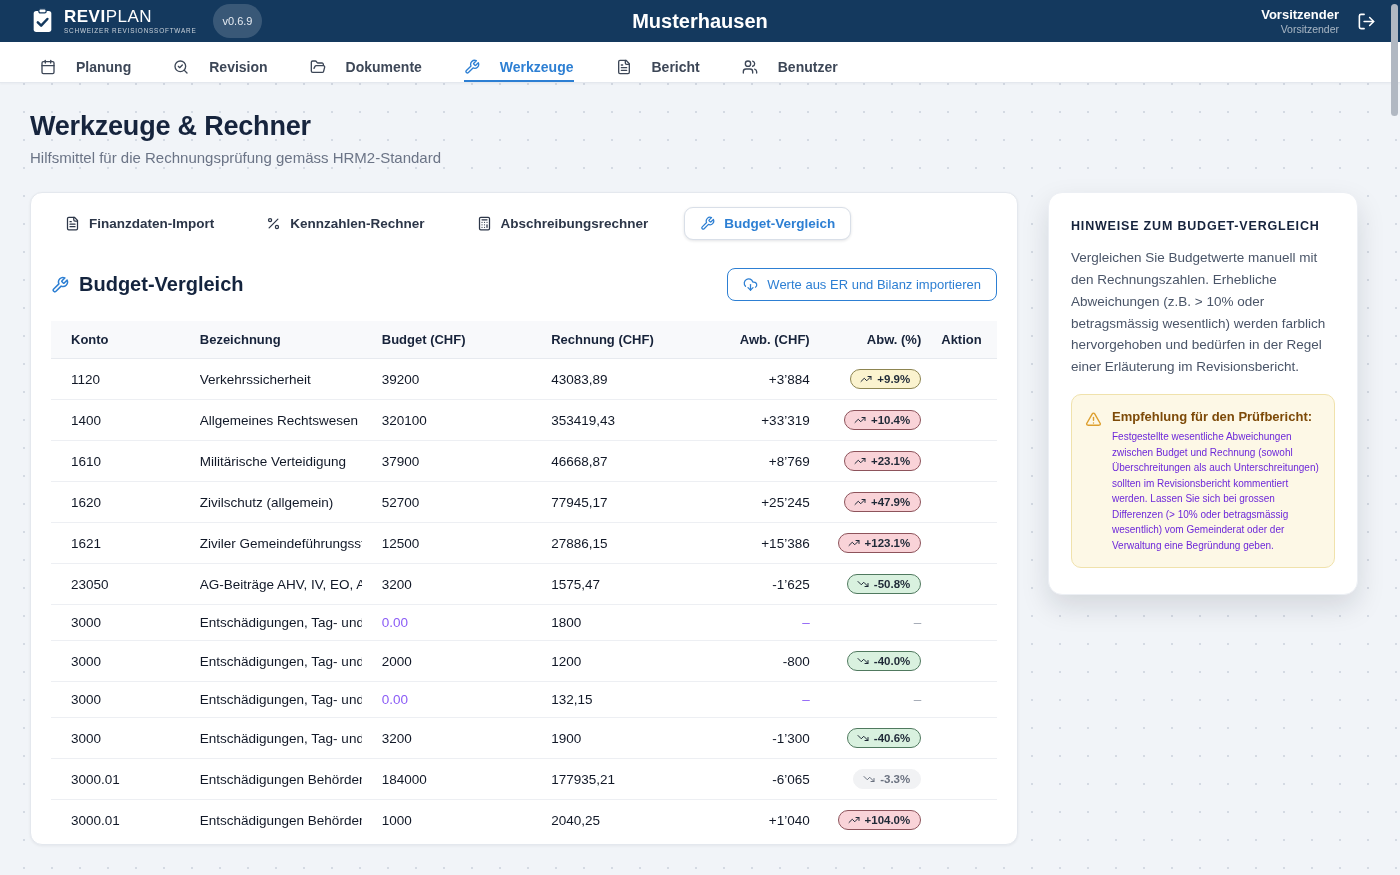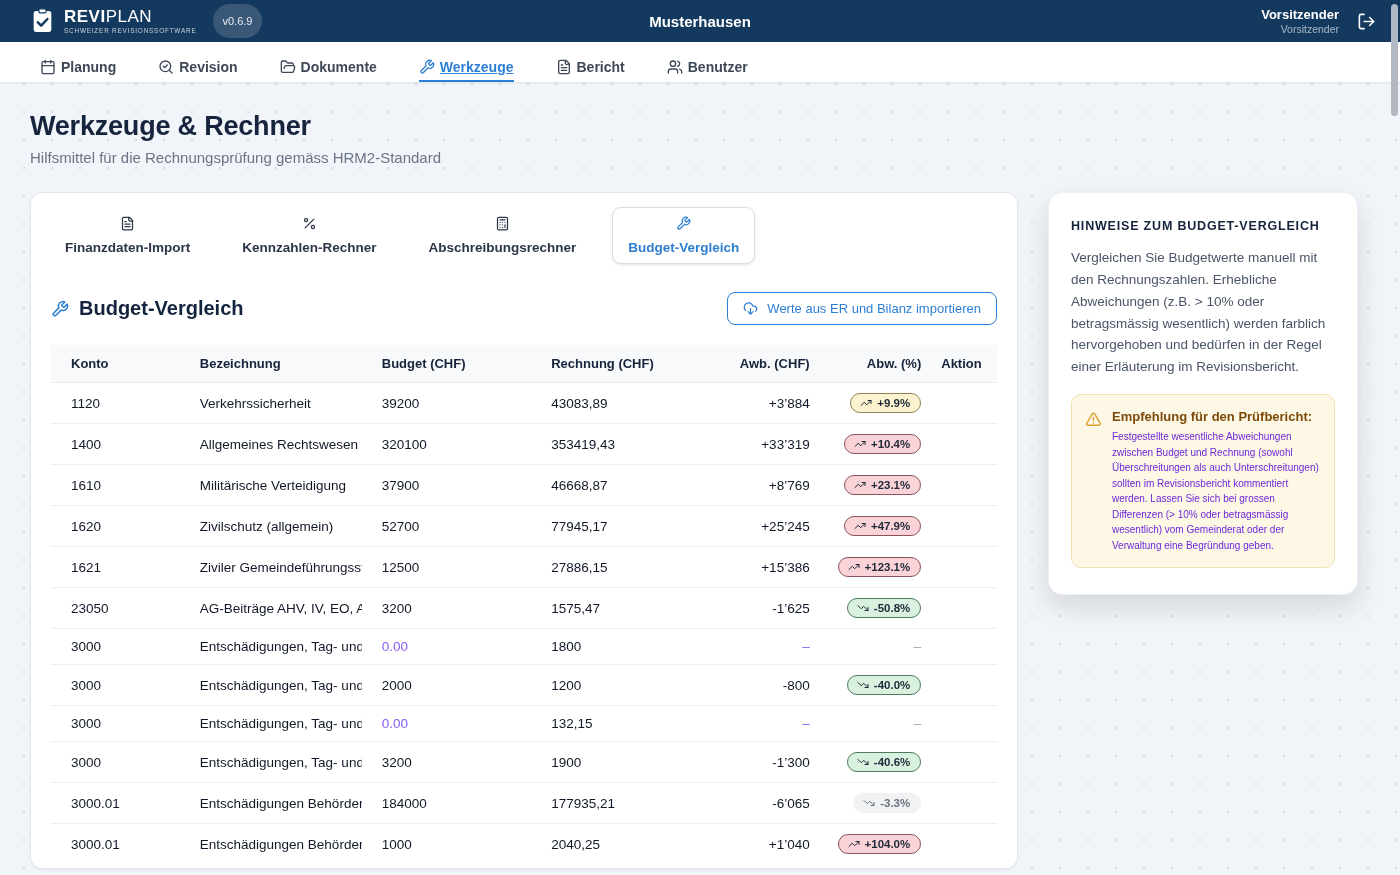--- a/index.html
+++ b/index.html
@@ -26,60 +26,59 @@
   .brand-name { font-size:17px; color:#fff; letter-spacing:.5px; line-height:1; }
   .brand-name .b { font-weight:800; }
   .brand-name .l { font-weight:400; }
   .brand-tagline { font-size:6.4px; color:rgba(255,255,255,.75); letter-spacing:.8px; margin-top:2px; }
   .version-pill {
     margin-left:16px; background:rgba(255,255,255,.16); color:#e6ebf2;
     font-size:11px; padding:11px 10px; border-radius:999px;
   }
   .topbar-title {
     position:absolute; left:50%; transform:translateX(-50%);
-    color:#fff; font-size:15px; font-weight:600;
+    color:#fff; font-size:20px; font-weight:600;
   }
   .topbar-right { margin-left:auto; display:flex; align-items:center; gap:16px; }
   .user-block { text-align:right; }
   .user-name { color:#fff; font-size:13px; font-weight:700; line-height:1.25; }
   .user-role { color:rgba(255,255,255,.62); font-size:10.5px; }
   .logout-btn { background:none; border:none; color:#fff; cursor:pointer; padding:2px; }
   .logout-btn .ic { width:19px; height:19px; }
 
   
   .mainnav {
     height:41px; background:#fff; display:flex; align-items:stretch; gap:42px;
     padding-left:40px; border-bottom:1px solid #e4e8ee;
     box-shadow:0 1px 2px rgba(16,24,40,.04); position:relative; z-index:4;
   }
   .nav-item {
-    display:flex; align-items:center; gap:5px; font-size:14px; font-weight:600;
+    display:flex; align-items:center; gap:20px; font-size:14px; font-weight:600;
     color:#3d4757; cursor:pointer; border-bottom:2.5px solid transparent; padding-top:11px;
   }
   .nav-item .ic { width:16px; height:16px; }
-  .nav-item.active { color:#2d7fd3; border-bottom-color:#2d7fd3;text-decoration:underline; }
+  .nav-item.active { color:#2d7fd3; border-bottom-color:#2d7fd3; }
 
   
   .page-head { padding:28px 30px 0; }
   .page-title { font-size:27px; font-weight:700; color:#16243d; letter-spacing:-.2px; }
   .page-subtitle { font-size:15px; color:#68738453; color:#6b7486; margin-top:7px; }
 
   .columns { display:flex; gap:30px; align-items:flex-start; padding:0 30px; margin-top:26px; }
 
   .card { background:#fff; border:1px solid #e4e8ee; border-radius:12px; }
   .main-card { width:988px; flex:none; box-shadow:0 1px 3px rgba(16,24,40,.06); padding-bottom:4px; }
 
   
   .tool-tabs { display:flex; align-items:center; gap:20px; padding:14px 18px 4px; }
   .tool-tab {
     display:inline-flex; align-items:center; gap:9px; padding:8px 15px;
     font-size:13.5px; font-weight:600; color:#2c3648; background:none;
     border:1px solid transparent; border-radius:9px; cursor:pointer;
     font-family:inherit;
-    flex-direction:column;
   }
   .tool-tab .ic { width:15px; height:15px; }
   .tool-tab.active {
     color:#2d7fd3; background:#fff; border-color:#d9dfe8;
     box-shadow:0 1px 3px rgba(16,24,40,.12);
   }
 
   .card-body { padding:0 20px; }
   .section-head { display:flex; align-items:center; justify-content:space-between; margin-top:24px; }
   .section-title { display:flex; align-items:center; gap:10px; }

